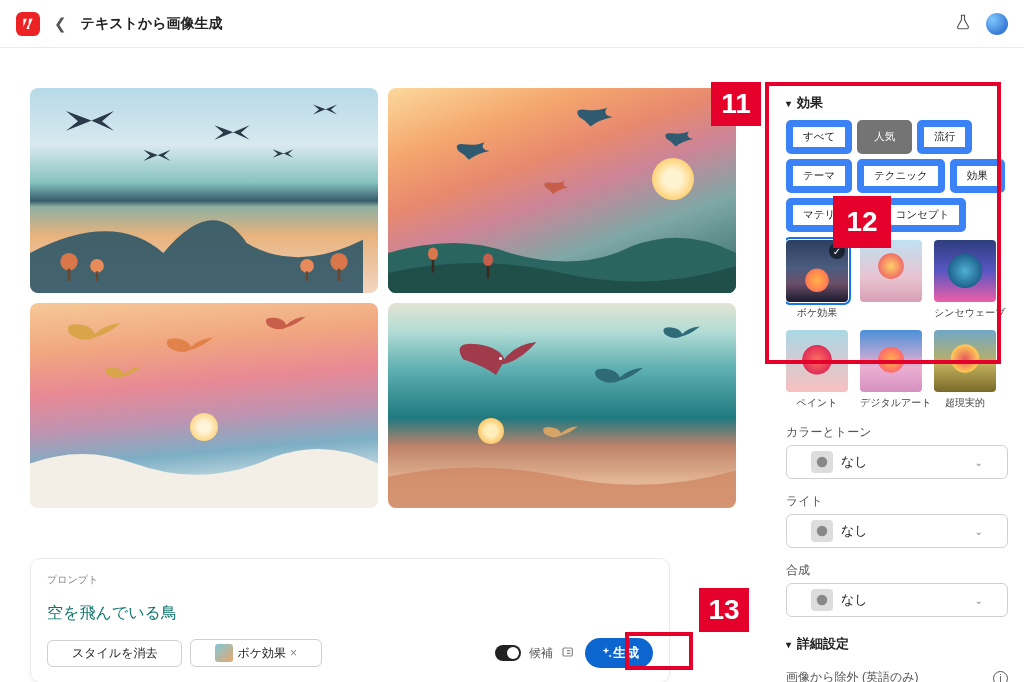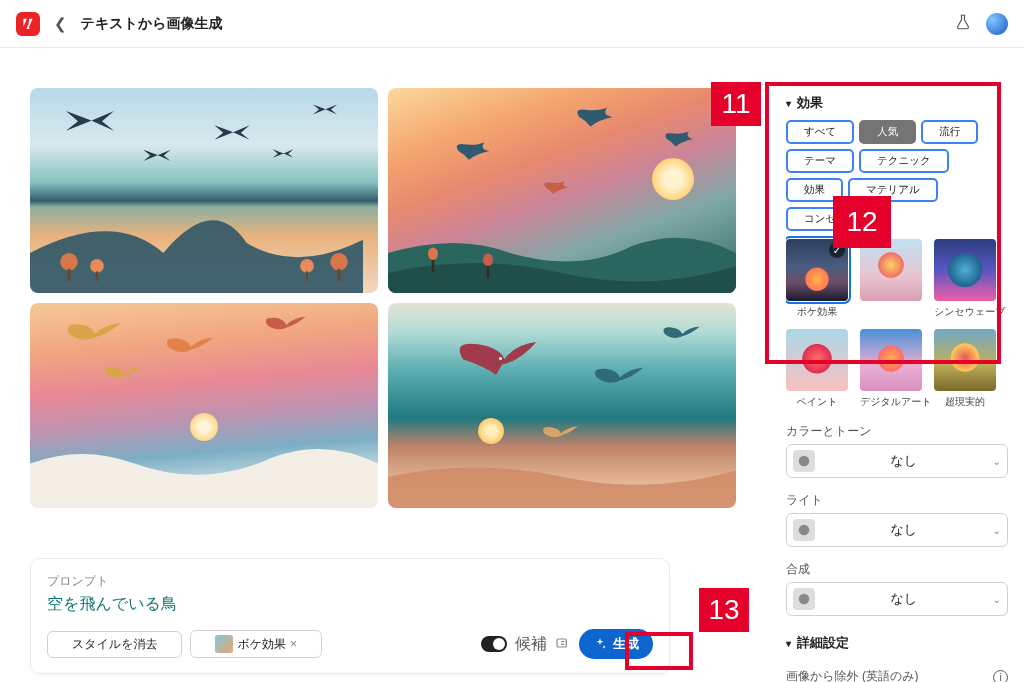--- a/index.html
+++ b/index.html
@@ -22,63 +22,63 @@
 .t2 { background: linear-gradient(160deg,#fcd89b 0%,#f4a66e 22%,#e8896e 38%,#cc8497 52%,#7fa8a6 70%,#2f6862 100%); }
 .t3 { background: linear-gradient(175deg,#f6c997 0%,#f1a680 22%,#e88995 40%,#c093b0 55%,#7caec4 70%,#e8f1f1 90%); }
 .t4 { background: linear-gradient(180deg,#e3e4d4 0%,#b2dcd5 14%,#5fb0b2 32%,#1f7a80 56%,#bf826a 70%,#e1b391 86%,#f0d4bd 100%); }
 
 .bird { position: absolute; transform-origin: center; }
 .tree { position: absolute; bottom: 12px; }
 
 .hill1 { position:absolute; left:0; right:0; bottom:0; height:100px; }
 
 .promptpanel { width: 640px; margin-top: 50px; background: #fff; border: 1px solid #eaeaea; border-radius: 10px; padding: 14px 16px; box-shadow: 0 2px 4px rgba(0,0,0,0.04); }
-.plabel { font-size: 12px; color: #888; margin-bottom: 4px; }
+.plabel { font-size: 10px; color: #888; margin-bottom: 16px; }
 .ptext { font-size: 16px; color: #0f766e; margin-bottom: 14px; }
 .prow { display: flex; align-items: center; gap: 8px; }
 .chip { font-size: 12px; border: 1px solid #d0d0d0; padding: 4px 24px; border-radius: 6px; background: #fff; display: flex; align-items: center; gap: 4px; }
 .chip-thumb { width: 18px; height: 18px; border-radius: 3px; background: linear-gradient(135deg,#7fc8d8,#e8a66e); }
 .chip-x { color: #888; }
 .spacer { flex: 1; }
 .toggle { width: 26px; height: 16px; background: #222; border-radius: 10px; position: relative; }
 .toggle::after { content:''; position:absolute; right:2px; top:2px; width:12px; height:12px; background:#fff; border-radius:50%; }
-.toglbl { font-size: 16px; color: #555; }
+.toglbl { font-size: 12px; color: #555; }
 .tiny { color: #888; font-size: 14px; }
-.genbtn { background: #0d66d0; color: #fff; font-size: 13px; font-weight: 600; padding: 6px 14px; border-radius: 16px; display: flex; align-items: center; gap: 6px; border: none; cursor: pointer; }
+.genbtn { background: #0d66d0; color: #fff; font-size: 13px; font-weight: 600; padding: 6px 14px; border-radius: 16px; display: flex; align-items: center; border: none; cursor: pointer; }
 
 .sidebar { width: 238px; padding: 20px 16px 0 0; overflow: hidden; }
 .sec-head { display: flex; align-items: center; gap: 6px; font-size: 13px; font-weight: 600; margin: 8px 0; }
 .chev { font-size: 10px; }
 .tagrow { display: flex; flex-wrap: wrap; gap: 5px; margin-bottom: 8px; }
-.tag { font-size: 10.5px; border: 2px solid #3b82f6; padding: 3px 16px; border-radius: 5px; background: #fff; cursor: pointer; }
+.tag { font-size: 10.5px; border: 7px solid #3b82f6; padding: 3px 10px; border-radius: 5px; background: #fff; cursor: pointer; }
 .tag.active { background: #747474; color: #fff; border-color: #747474; }
 .efgrid { display: grid; grid-template-columns: repeat(3, 62px); gap: 10px 12px; margin-top: 8px; }
 .ef { width: 62px; text-align: center; cursor: pointer; }
 .ef-thumb { width: 62px; height: 62px; border-radius: 4px; position: relative; }
 .ef-thumb.sel { outline: 2px solid #1473e6; outline-offset: 1px; }
 .ef-thumb.sel::after { content:'✓'; position:absolute; top:3px; right:3px; width:16px; height:16px; background:rgba(0,0,0,0.55); color:#fff; border-radius:50%; font-size:10px; display:flex; align-items:center; justify-content:center; }
 .ef1 { background: radial-gradient(circle at 50% 65%, #ffb347 0%, #ff7b54 22%, transparent 24%), linear-gradient(180deg,#2d3f5f 0%,#4a5d7f 45%,#6b4f68 70%,#1a1a2e 100%); }
 .ef2 { background: radial-gradient(circle at 50% 42%, #ffd166 0%, #f07167 26%, transparent 28%), linear-gradient(180deg,#bfe1f2 0%,#e8c4d0 60%,#d89fb5 100%); }
 .ef3 { background: radial-gradient(circle at 50% 50%, #4fb0d4 0%, #1f648f 38%, transparent 40%), linear-gradient(180deg,#2d3e7e 0%,#5856c2 50%,#ee5fa7 100%); }
 .ef4 { background: radial-gradient(circle at 50% 48%, #ff6f61 0%, #e02f58 32%, transparent 34%), linear-gradient(180deg,#aad8e6 0%,#f9c0c0 100%); }
 .ef5 { background: radial-gradient(circle at 50% 48%, #ffb347 0%, #ff6b6b 28%, transparent 30%), linear-gradient(180deg,#4a90d9 0%,#eab0d1 60%,#d68fc0 100%); }
 .ef6 { background: radial-gradient(circle at 50% 46%, #e35b5b 0%, #ffc857 30%, transparent 32%), linear-gradient(180deg,#6fa8c8 0%,#c0b05d 55%,#7a6a2a 100%); }
 .ef-lbl { font-size: 10px; color: #444; margin-top: 4px; white-space: nowrap; }
 
 .seclabel { font-size: 12px; color: #555; margin: 14px 0 4px; }
-.selector { border: 1px solid #d0d0d0; border-radius: 6px; padding: 5px 6px; display: flex; align-items: center; gap: 8px; cursor: pointer; text-align: center; }
+.selector { border: 1px solid #d0d0d0; border-radius: 6px; padding: 5px 24px; display: flex; align-items: center; gap: 8px; cursor: pointer; }
 .sel-thumb { width: 22px; height: 22px; background: #ddd; border-radius: 4px; display: flex; align-items: center; justify-content: center; }
 .sel-txt { font-size: 13px; flex: 1; }
 .sel-chev { color: #888; font-size: 10px; }
 
 .advrow { display: flex; align-items: flex-end; font-size: 12px; color: #555; margin-top: 16px; }
 .info { margin-left: auto; width: 15px; height: 15px; border: 1.5px solid #555; border-radius: 50%; font-size: 10px; display: flex; align-items: center; justify-content: center; }
 .exbox { width: 100%; height: 46px; border: 1px solid #d0d0d0; border-radius: 6px; margin-top: 5px; }
 
-.callout { position: absolute; background: #e4002b; color: #fff; font-size: 28px; font-weight: 400; display: flex; align-items: center; justify-content: center; z-index: 10; }
+.callout { position: absolute; background: #e4002b; color: #fff; font-size: 28px; font-weight: 700; display: flex; align-items: center; justify-content: center; z-index: 10; }
 .c11 { left: 711px; top: 82px; width: 50px; height: 44px; }
 .c12 { left: 833px; top: 196px; width: 58px; height: 52px; }
 .c13 { left: 699px; top: 588px; width: 50px; height: 44px; }
 .redbox { position: absolute; border: 4px solid #e4002b; z-index: 9; }
 .rb11 { left: 765px; top: 82px; width: 236px; height: 282px; }
 .rb13 { left: 625px; top: 632px; width: 68px; height: 38px; }
 </style>
 </head>
 <body>
 

